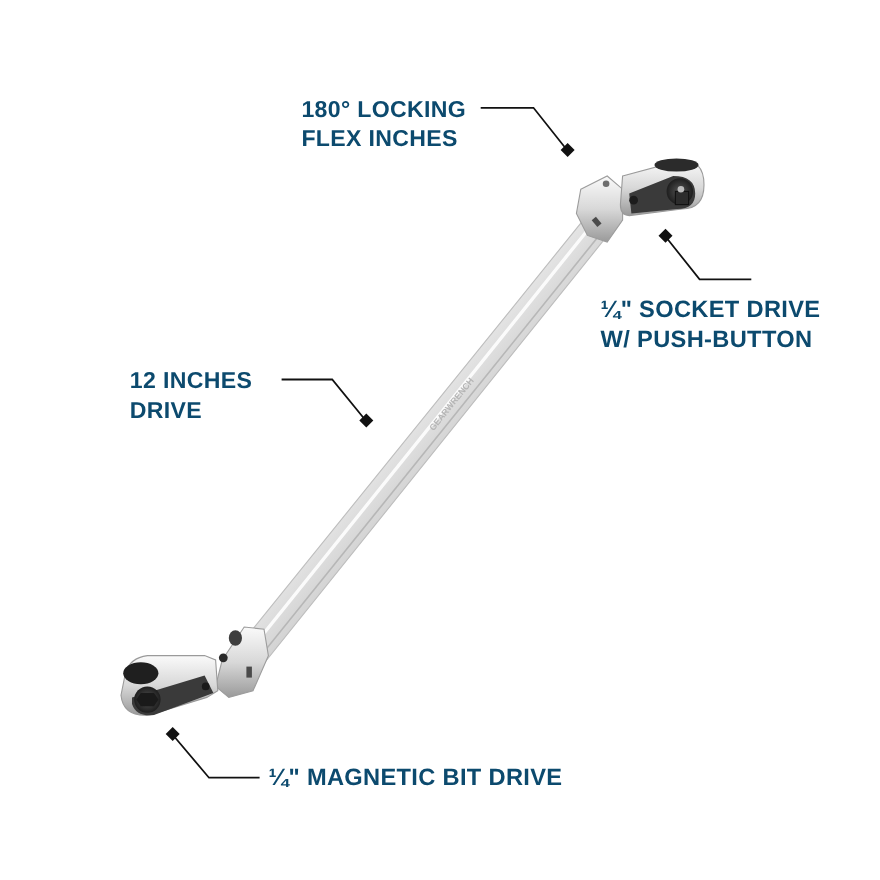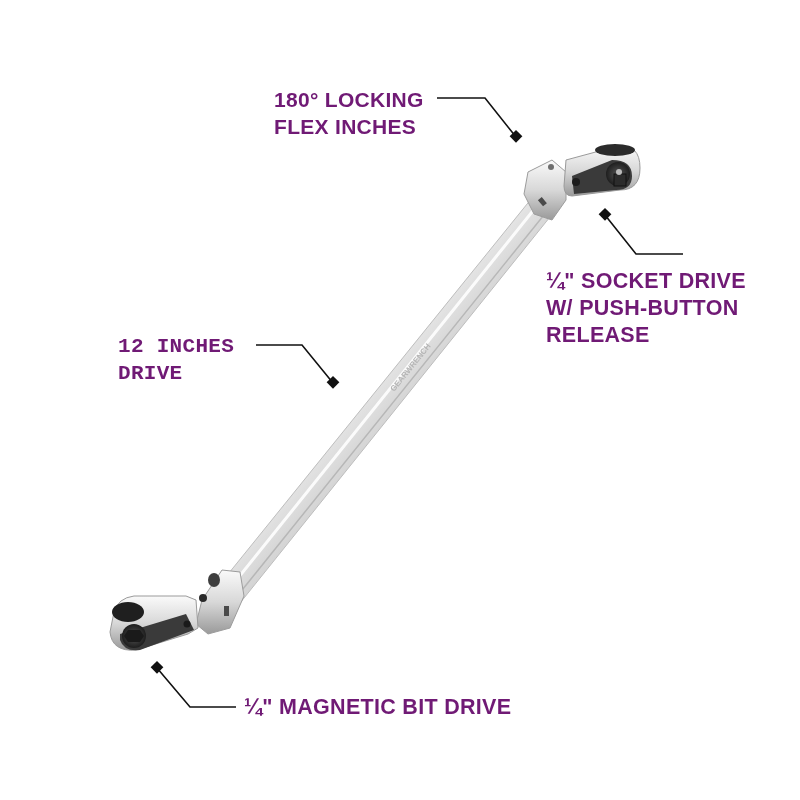--- a/index.html
+++ b/index.html
@@ -4,28 +4,28 @@
 <style>
   html, body { margin: 0; padding: 0; background: #ffffff; }
   body { width: 800px; height: 800px; position: relative; overflow: hidden; font-family: "Liberation Sans", sans-serif; }
   .canvas { position: absolute; left: 0; top: 0; width: 800px; height: 800px; }
   .callout-text {
     position: absolute;
     font-family: "Liberation Sans", sans-serif;
     font-weight: 700;
     font-size: 21px;
     line-height: 27px;
-    color: #701a75;
+    color: #0c4a6e;
     letter-spacing: 0.3px;
     white-space: nowrap;
   }
   .callout-text span { display: block; }
   #t1 { left: 274px; top: 86px; }
   #t2 { left: 546px; top: 268px; font-size: 21.5px; line-height: 27px; }
-  #t3 { left: 118px; top: 333px; font-family: Liberation Mono, monospace; }
+  #t3 { left: 118px; top: 333px; }
   #t4 { left: 244px; top: 694px; font-size: 21.5px; line-height: 26px; }
 </style>
 </head>
 <body>
 
 <svg class="canvas" viewBox="0 0 800 800" xmlns="http://www.w3.org/2000/svg">
   <defs>
     <linearGradient id="shaftGrad" x1="0" y1="0" x2="1" y2="1">
       <stop offset="0" stop-color="#ffffff"></stop>
       <stop offset="0.45" stop-color="#e9e9e9"></stop>
@@ -101,21 +101,20 @@
 </svg>
 
 <div class="callout-text" id="t1">
   <span>180° LOCKING</span>
   <span>FLEX INCHES</span>
 </div>
 
 <div class="callout-text" id="t2">
   <span>¼" SOCKET DRIVE</span>
   <span>W/ PUSH-BUTTON</span>
-  <span>RELEASE</span>
 </div>
 
 <div class="callout-text" id="t3">
   <span>12 INCHES</span>
   <span>DRIVE</span>
 </div>
 
 <div class="callout-text" id="t4">
   <span>¼" MAGNETIC BIT DRIVE</span>
 </div>

